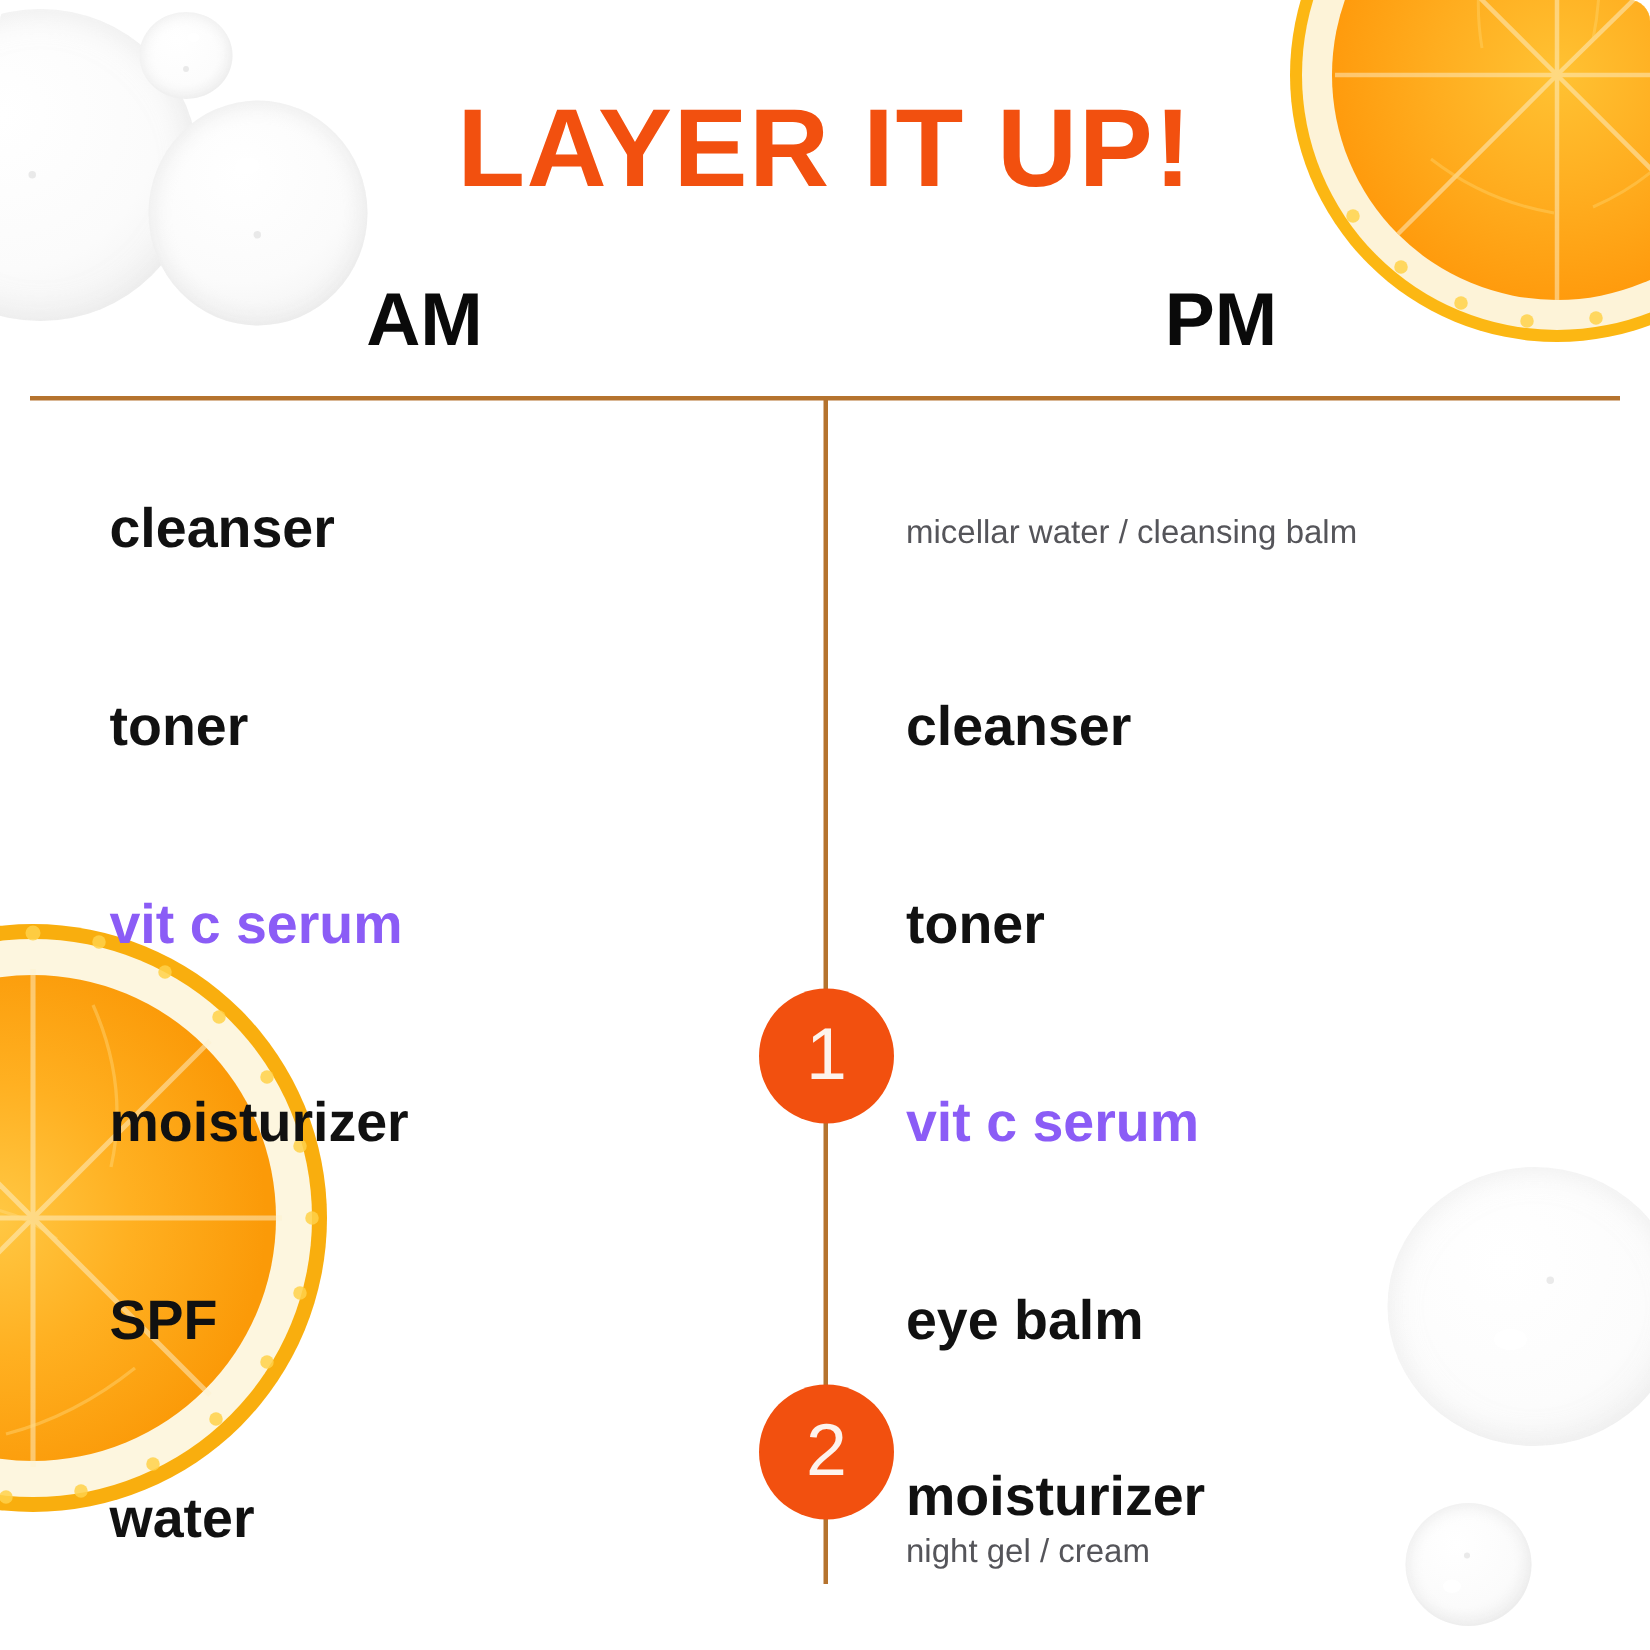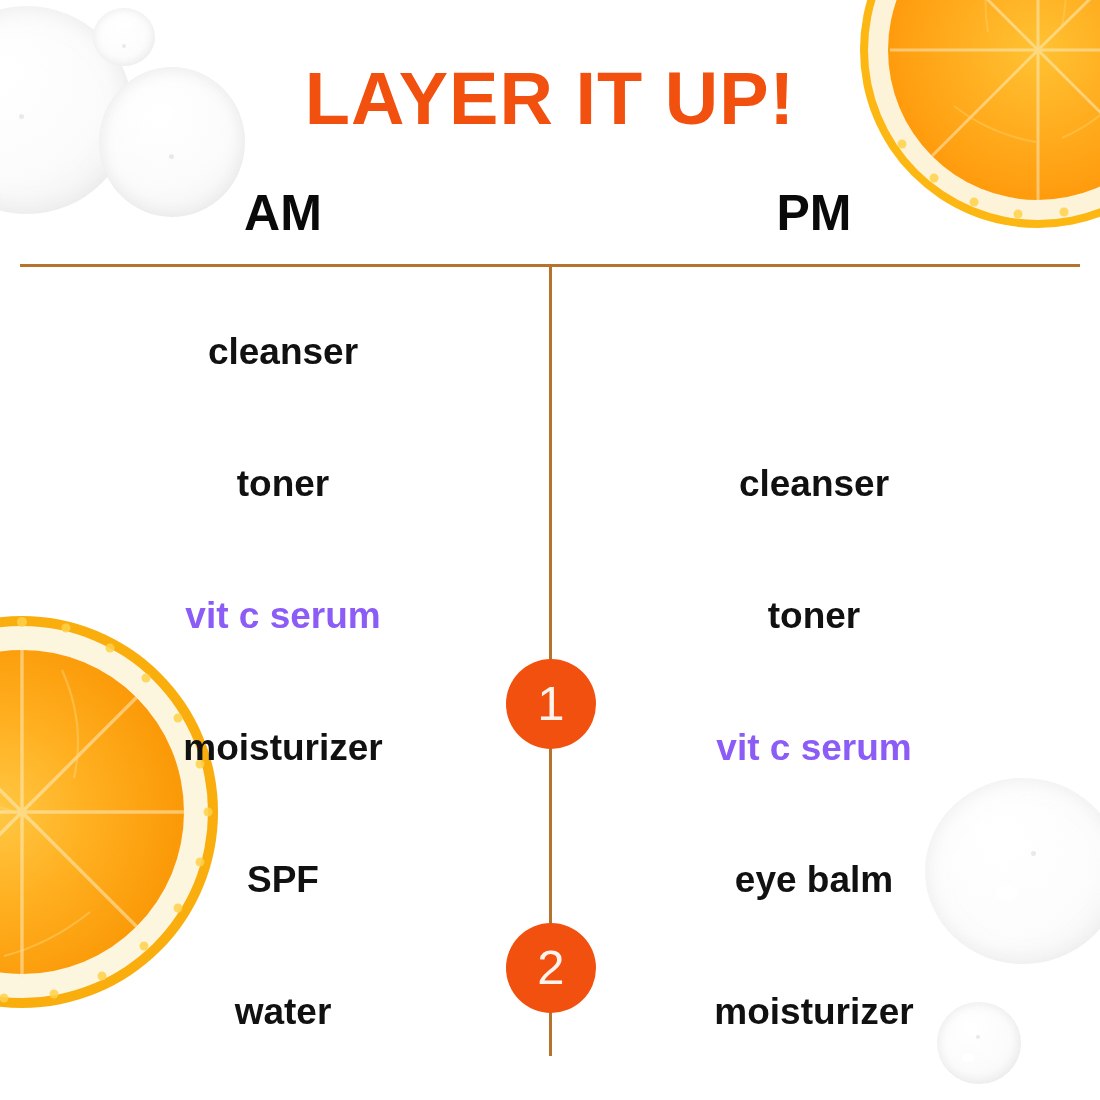--- a/index.html
+++ b/index.html
@@ -13,20 +13,21 @@
     font-family: "Liberation Sans", sans-serif;
     overflow: hidden;
   }
 
   #stage {
     position: relative;
     width: 1100px;
     height: 1100px;
     background: #ffffff;
     overflow: hidden;
+    border-radius: 14px;
   }
 
   
   .deco {
     position: absolute;
     pointer-events: none;
   }
 
   
   #orange-tr {
@@ -138,21 +139,21 @@
   .row {
     position: absolute;
     left: 0;
     width: 1100px;
     height: 0;
   }
 
   .cell {
     position: absolute;
     width: 420px;
-    text-align: center;
+    text-align: left;
     line-height: 1.06;
   }
   .cell.am { left: 73px; }
   .cell.pm { left: 604px; }
 
   .cell .label {
     display: block;
     font-size: 37px;
     font-weight: bold;
     color: #111111;
@@ -336,20 +337,21 @@
   <div id="spine"></div>
 
   <div class="row" style="top:352px;">
     <div class="cell am single">
       <span class="label">cleanser</span>
     </div>
     <div class="step" style="top:352px;">
       <span class="num">1</span>
     </div>
     <div class="cell pm dual">
+      <span class="sub">micellar water / cleansing balm</span>
     </div>
   </div>
 
   <div class="row" style="top:484px;">
     <div class="cell am single">
       <span class="label">toner</span>
     </div>
     <div class="step" style="top:484px;">
       <span class="num">2</span>
     </div>
@@ -388,16 +390,17 @@
     </div>
   </div>
 
   <div class="row" style="top:1012px;">
     <div class="cell am single">
       <span class="label">water</span>
     </div>
 
     <div class="cell pm dual">
       <span class="label">moisturizer</span>
+      <span class="sub">night gel / cream</span>
     </div>
   </div>
 
 </div>
 
 </body></html>

